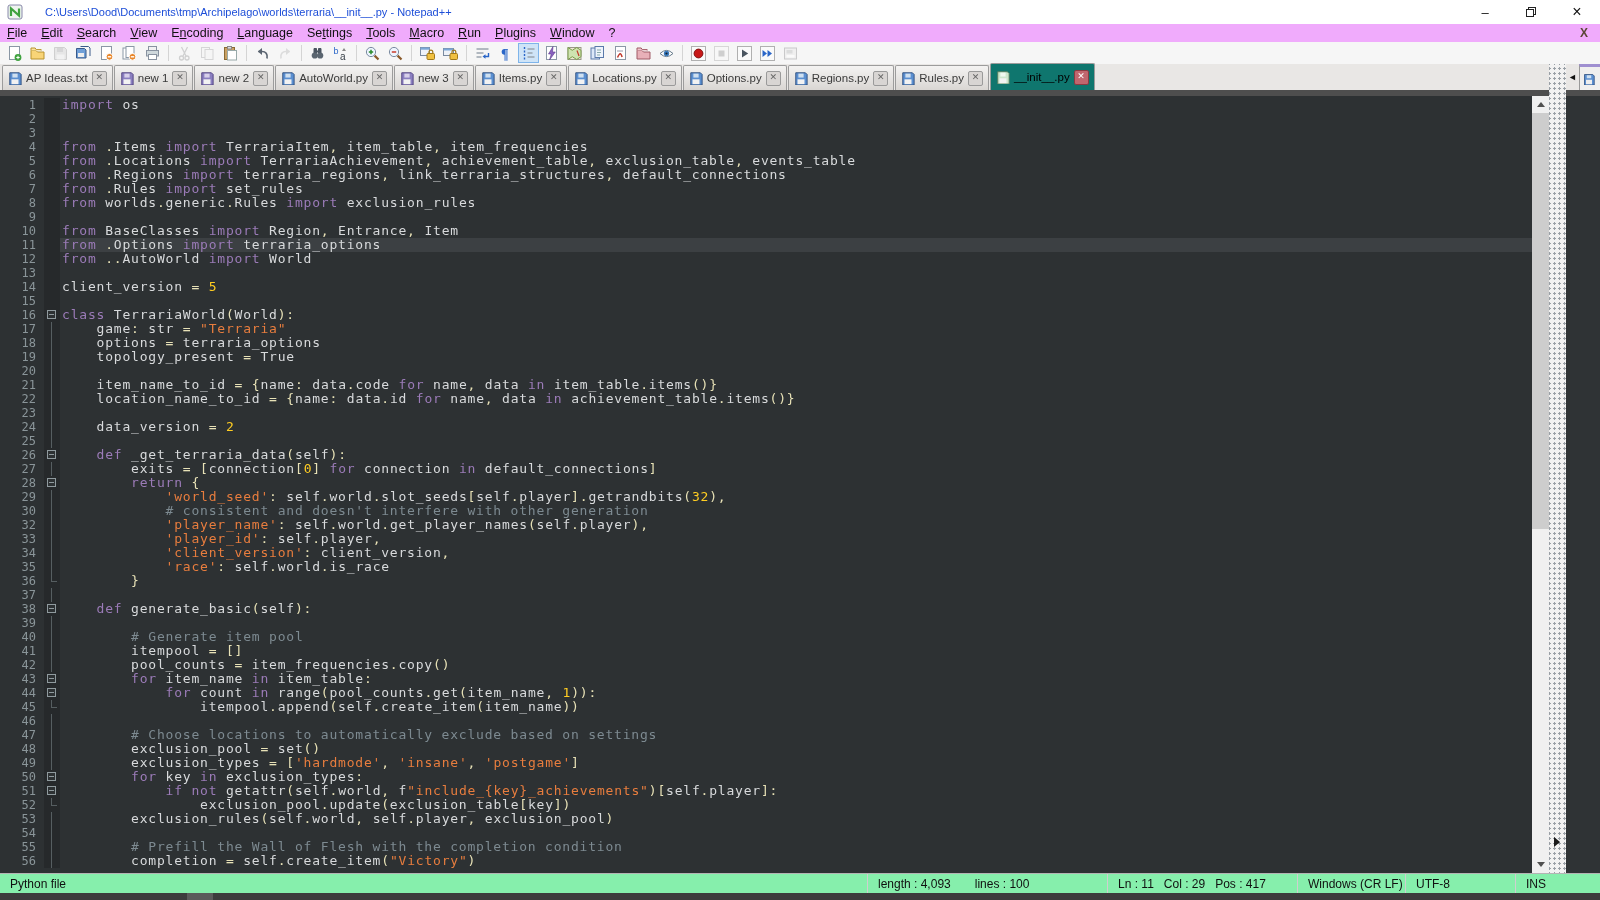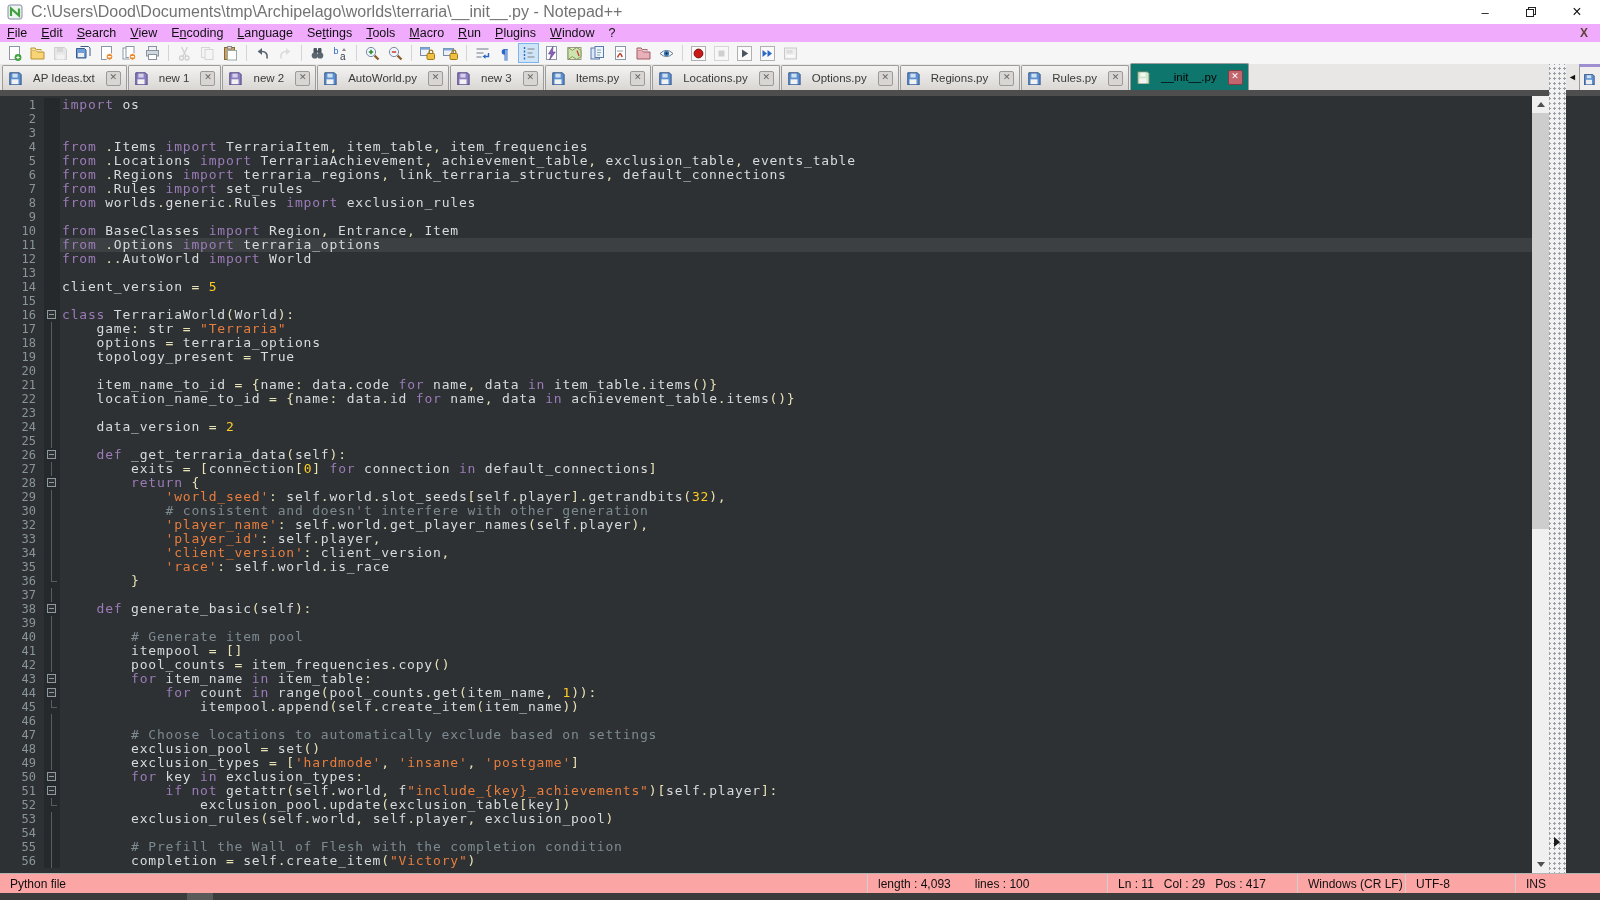--- a/index.html
+++ b/index.html
@@ -2,40 +2,40 @@
 <html style="--bg: #2d3133; --cur: #3c4043; --fg: #d8dadc; --kw: #9b7bb8; --str: #e87d3e; --num: #ffcd22; --com: #7d8a91; --op: #e8e2b7; --lnc: #8a9599; --accent: #9f8fd0;"><head>
 <meta charset="utf-8">
 <style>
   html,body{margin:0;padding:0}
   #app{position:relative;width:1600px;height:900px;background:#fff;overflow:hidden;
        font-family:"Liberation Sans",sans-serif;-webkit-font-smoothing:antialiased}
 
   
   .titlebar{position:absolute;top:0;left:0;right:0;height:24px;background:#fff;display:flex;align-items:center}
   .app-icon{margin-left:7px;display:flex}
-  .title-text{font-size:16px;color:#737373;margin-left:8px;white-space:nowrap}
+  .title-text{font-size:11px;color:#1d4ed8;margin-left:22px;white-space:nowrap}
   .win-controls{margin-left:auto;display:flex;height:100%}
   .win-btn{width:46px;height:100%;display:flex;align-items:center;justify-content:center;color:#111;font-size:13px}
 
   
   .menubar{position:absolute;top:24px;left:0;right:0;height:18px;background:#f0abfc;display:flex;align-items:center;font-size:12.5px}
   .menu-item{padding:1px 7px;color:#111;white-space:nowrap}
   .menu-item u{text-decoration:underline}
   .menu-close{margin-left:auto;margin-right:12px;color:#5a4636;font-weight:bold;font-size:12px}
 
   
   .toolbar{position:absolute;top:42px;left:0;right:0;height:22px;background:#f6f6f6;display:flex;align-items:center;padding-left:4px;gap:2px}
   .tbtn{width:21px;height:20px;display:flex;align-items:center;justify-content:center;border:1px solid transparent;box-sizing:border-box}
   .tbtn.active{background:#cfe4f7;border-color:#7eb4ea}
   .tbtn.disabled{opacity:.45;filter:grayscale(.9)}
   .tsep{width:1px;height:16px;background:#d4d4d4;margin:0 3px;flex:none}
 
   
   .tabbar{position:absolute;top:64px;left:0;width:1549px;height:26px;background:#e9e7e5;display:flex;align-items:flex-end;padding-left:2px;box-sizing:border-box}
-  .tab{height:24px;display:flex;align-items:center;gap:11px;padding:0 5px;border:1px solid #9c9c9c;border-bottom:none;
+  .tab{height:24px;display:flex;align-items:center;gap:4px;padding:0 5px;border:1px solid #9c9c9c;border-bottom:none;
        border-radius:2px 2px 0 0;margin-right:1px;font-size:11.5px;color:#3a3a3a;white-space:nowrap;
        background:linear-gradient(#f4f3f2,#d9d6d3)}
   .tab.active{background:#0f766e;height:26px;color:#000}
   .tab-close{width:13px;height:13px;border:1px solid #9a9a9a;background:#d8d5d3;color:#666;font-size:9px;line-height:11px;text-align:center;border-radius:2px;flex:none}
   .tab.active .tab-close{background:#c1666e;border-color:#8a3a42;color:#fff}
   .tabband{position:absolute;top:90px;left:0;right:0;height:6px;background:#4e4e4e}
 
   
   .editor{position:absolute;top:96px;left:0;width:1532px;height:777px;background:var(--bg);overflow:hidden;
           font-family:"DejaVu Sans Mono",monospace;font-size:13px;letter-spacing:.8px;padding-top:2px;box-sizing:border-box}
@@ -61,21 +61,21 @@
   .grip{position:absolute;left:1549px;top:64px;width:17px;height:809px;background:#f2f2f2;
         background-image:radial-gradient(#9aa0a6 1px,transparent 1.3px);background-size:5px 5px;background-position:3px 2px}
   .grip-arrow{position:absolute;left:5px;bottom:26px;width:0;height:0;border-top:5px solid transparent;border-bottom:5px solid transparent;border-left:6px solid #1a1a1a}
   .sliver{position:absolute;left:1566px;top:64px;width:34px;height:809px;background:#2f3335}
   .sliver-tabs{position:absolute;top:0;left:0;right:0;height:26px;background:#e9e7e5;display:flex;align-items:center}
   .tab-scroll{font-size:9px;color:#111;padding:0 2px}
   .mini-tab{flex:1;height:100%;background:#f0efee;border-left:1px solid #999;border-top:3px solid var(--accent);display:flex;align-items:center;padding-left:3px;box-sizing:border-box}
   .sliver-band{position:absolute;top:26px;left:0;right:0;height:6px;background:#4e4e4e}
 
   
-  .statusbar{position:absolute;top:873px;left:0;right:0;height:20px;background:#fca5a5;border-top:1px solid #b4b4b4;
+  .statusbar{position:absolute;top:873px;left:0;right:0;height:20px;background:#86efac;border-top:1px solid #b4b4b4;
              display:flex;align-items:center;font-size:12px;color:#101010;box-sizing:border-box}
   .sb{padding:0 10px;height:100%;display:flex;align-items:center;gap:24px;border-left:1px solid #cfcfcf;box-sizing:border-box;white-space:nowrap}
   .sb.first{border-left:none;flex:1}
   .sb.w-len{width:240px}.sb.w-pos{width:190px;gap:10px}.sb.w-eol{width:108px}.sb.w-enc{width:110px}.sb.w-ins{width:85px}
 
   .bottomstrip{position:absolute;top:893px;left:0;right:0;height:7px;background:#3c3c3c}
   .bs-block{position:absolute;left:187px;width:26px;height:100%;background:#5a5a5a}
 </style>
 </head>
 <body>

